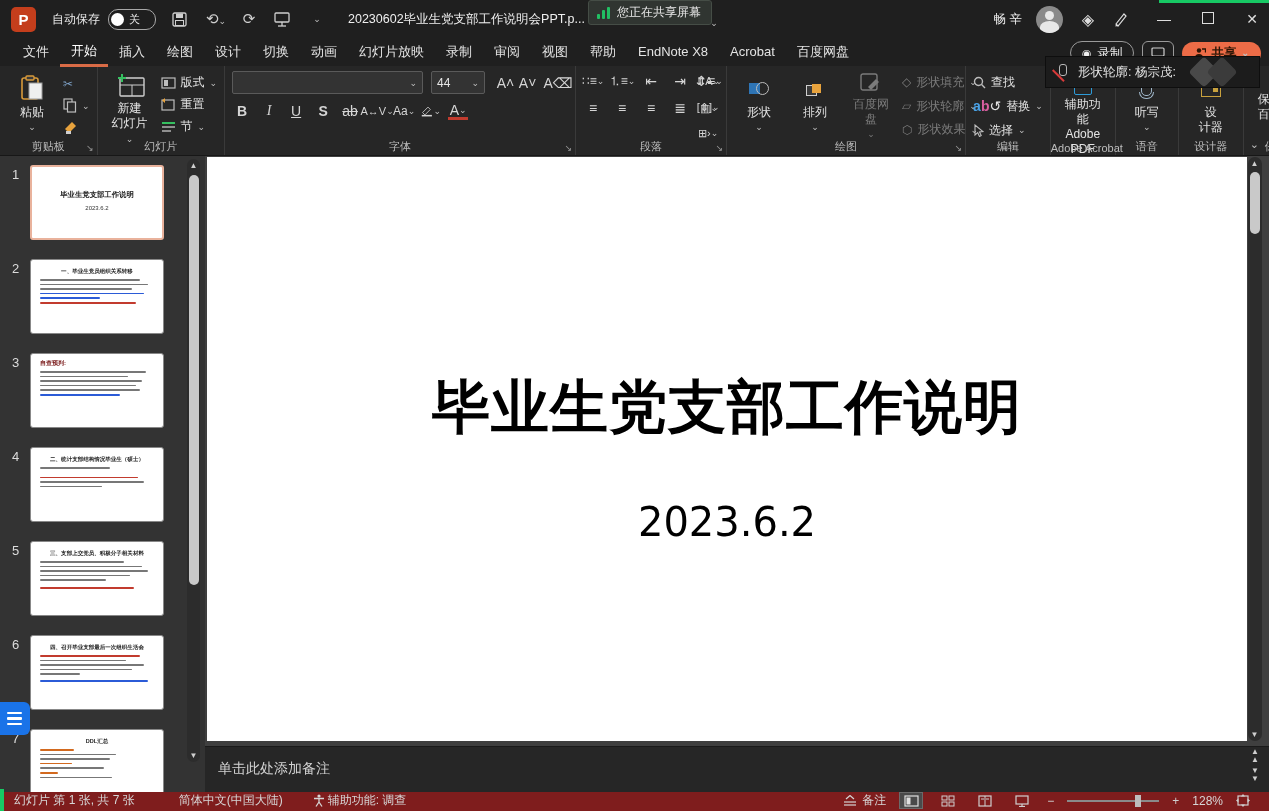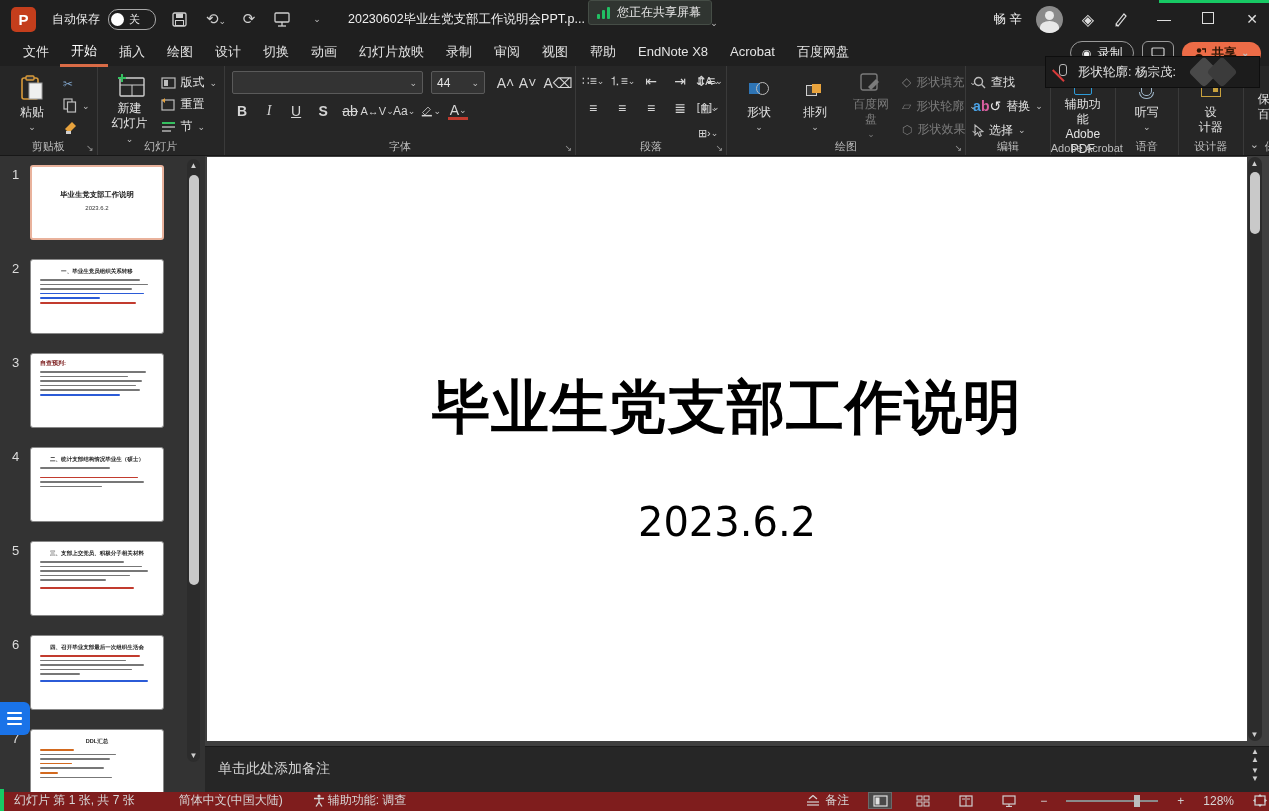--- a/index.html
+++ b/index.html
@@ -115,21 +115,21 @@
   .vscroll .th{position:absolute;left:2px;top:15px;width:10px;height:62px;background:#c9c9c9;border-radius:5px}
   .vnav{position:absolute;right:7px;top:748px;width:14px;display:flex;flex-direction:column;gap:3px;
         align-items:center;color:#cfcfcf;font-size:8px;line-height:8px}
   .fab{position:absolute;left:0;top:702px;width:30px;height:33px;background:#1a73e8;border-radius:0 6px 6px 0;
        z-index:8;display:flex;flex-direction:column;justify-content:center;gap:3px;padding-left:7px;box-sizing:border-box}
   .fab i{display:block;width:15px;height:2.5px;background:#fff;border-radius:1px}
   
   .statusbar{position:absolute;left:0;bottom:0;width:100%;height:19px;background:#7f1d1d;z-index:6;
              display:flex;align-items:flex-start;font-size:12px;color:#d6d6d6}
   .sb-item{margin-left:18px;white-space:nowrap}
-  .sb-right{position:absolute;right:2px;display:flex;align-items:center;gap:19px}
+  .sb-right{position:absolute;right:19px;display:flex;align-items:center;gap:13px}
   .viewbtn{width:24px;height:17px;display:flex;align-items:center;justify-content:center}
   .viewbtn.on{background:#4a4a4a;border:1px solid #6a6a6a;box-sizing:border-box}
   .zslider{width:92px;height:2px;background:#8a8a8a;position:relative}
   .zslider .zth{position:absolute;left:68px;top:-5px;width:6px;height:12px;background:#bdbdbd}
   svg{display:block}
 </style>
 </head>
 <body>
 
 <div class="green-top"></div>

